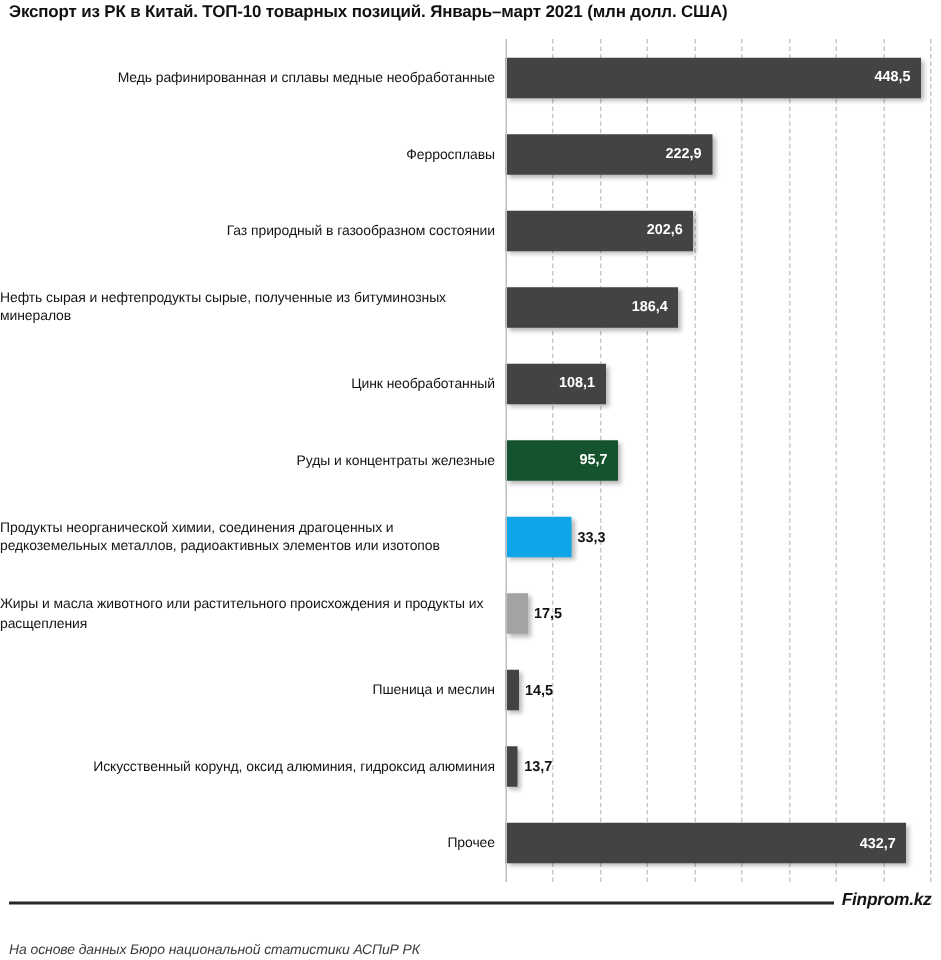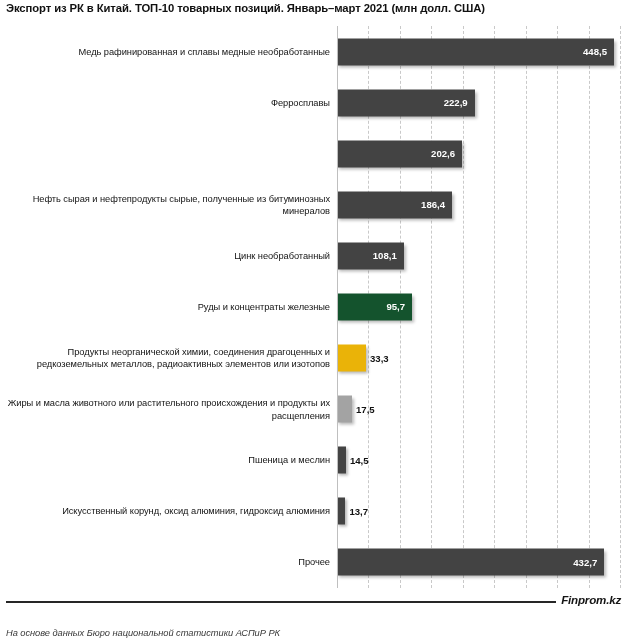--- a/index.html
+++ b/index.html
@@ -88,21 +88,21 @@
     width: 330px;
     font-size: 9.3px;
     line-height: 12.4px;
     color: #141414;
     text-align: right;
     top: 50%;
     transform: translateY(-50%);
     letter-spacing: -0.05px;
   }
   .cat-label.multiline {
-    text-align: right;
+    text-align: left;
   }
 
   .bar-wrap {
     position: absolute;
     left: 0;
     top: 50%;
     transform: translateY(-50%);
     height: 27px;
   }
   .bar {
@@ -172,20 +172,23 @@
 
 <div class="chart-title">Экспорт из РК в Китай. ТОП-10 товарных позиций. Январь–март 2021 (млн долл. США)</div>
 
 <div class="plot-area">
   <div class="labels-col">
       <div class="row" style="top: 0px; height: 51.0909px;">
         <div class="cat-label">Медь рафинированная и сплавы медные необработанные</div>
       </div>
       <div class="row" style="top: 51.0909px; height: 51.0909px;">
         <div class="cat-label">Ферросплавы</div>
+      </div>
+      <div class="row" style="top: 102.182px; height: 51.0909px;">
+        <div class="cat-label">Газ природный в газообразном состоянии</div>
       </div>
       <div class="row" style="top: 153.273px; height: 51.0909px;">
         <div class="cat-label multiline">Нефть сырая и нефтепродукты сырые, полученные из битуминозных минералов</div>
       </div>
       <div class="row" style="top: 204.364px; height: 51.0909px;">
         <div class="cat-label">Цинк необработанный</div>
       </div>
       <div class="row" style="top: 255.455px; height: 51.0909px;">
         <div class="cat-label">Руды и концентраты железные</div>
       </div>
@@ -252,21 +255,21 @@
       </div>
       <div class="row" style="top: 255.455px; height: 51.0909px;">
         <div class="bar-wrap">
           <div class="bar" style="width: 59.1057px; background: #14532d; padding-left: 16px;">
             <span class="bar-value">95,7</span>
           </div>
         </div>
       </div>
       <div class="row" style="top: 306.545px; height: 51.0909px;">
         <div class="bar-wrap">
-          <div class="bar" style="width: 29px; background: #eab308;">
+          <div class="bar" style="width: 44px; background: #0ea5e9;">
             <span class="bar-value outside">33,3</span>
           </div>
         </div>
       </div>
       <div class="row" style="top: 357.636px; height: 51.0909px;">
         <div class="bar-wrap">
           <div class="bar" style="width: 15px; background: #a3a3a3;">
             <span class="bar-value outside">17,5</span>
           </div>
         </div>

